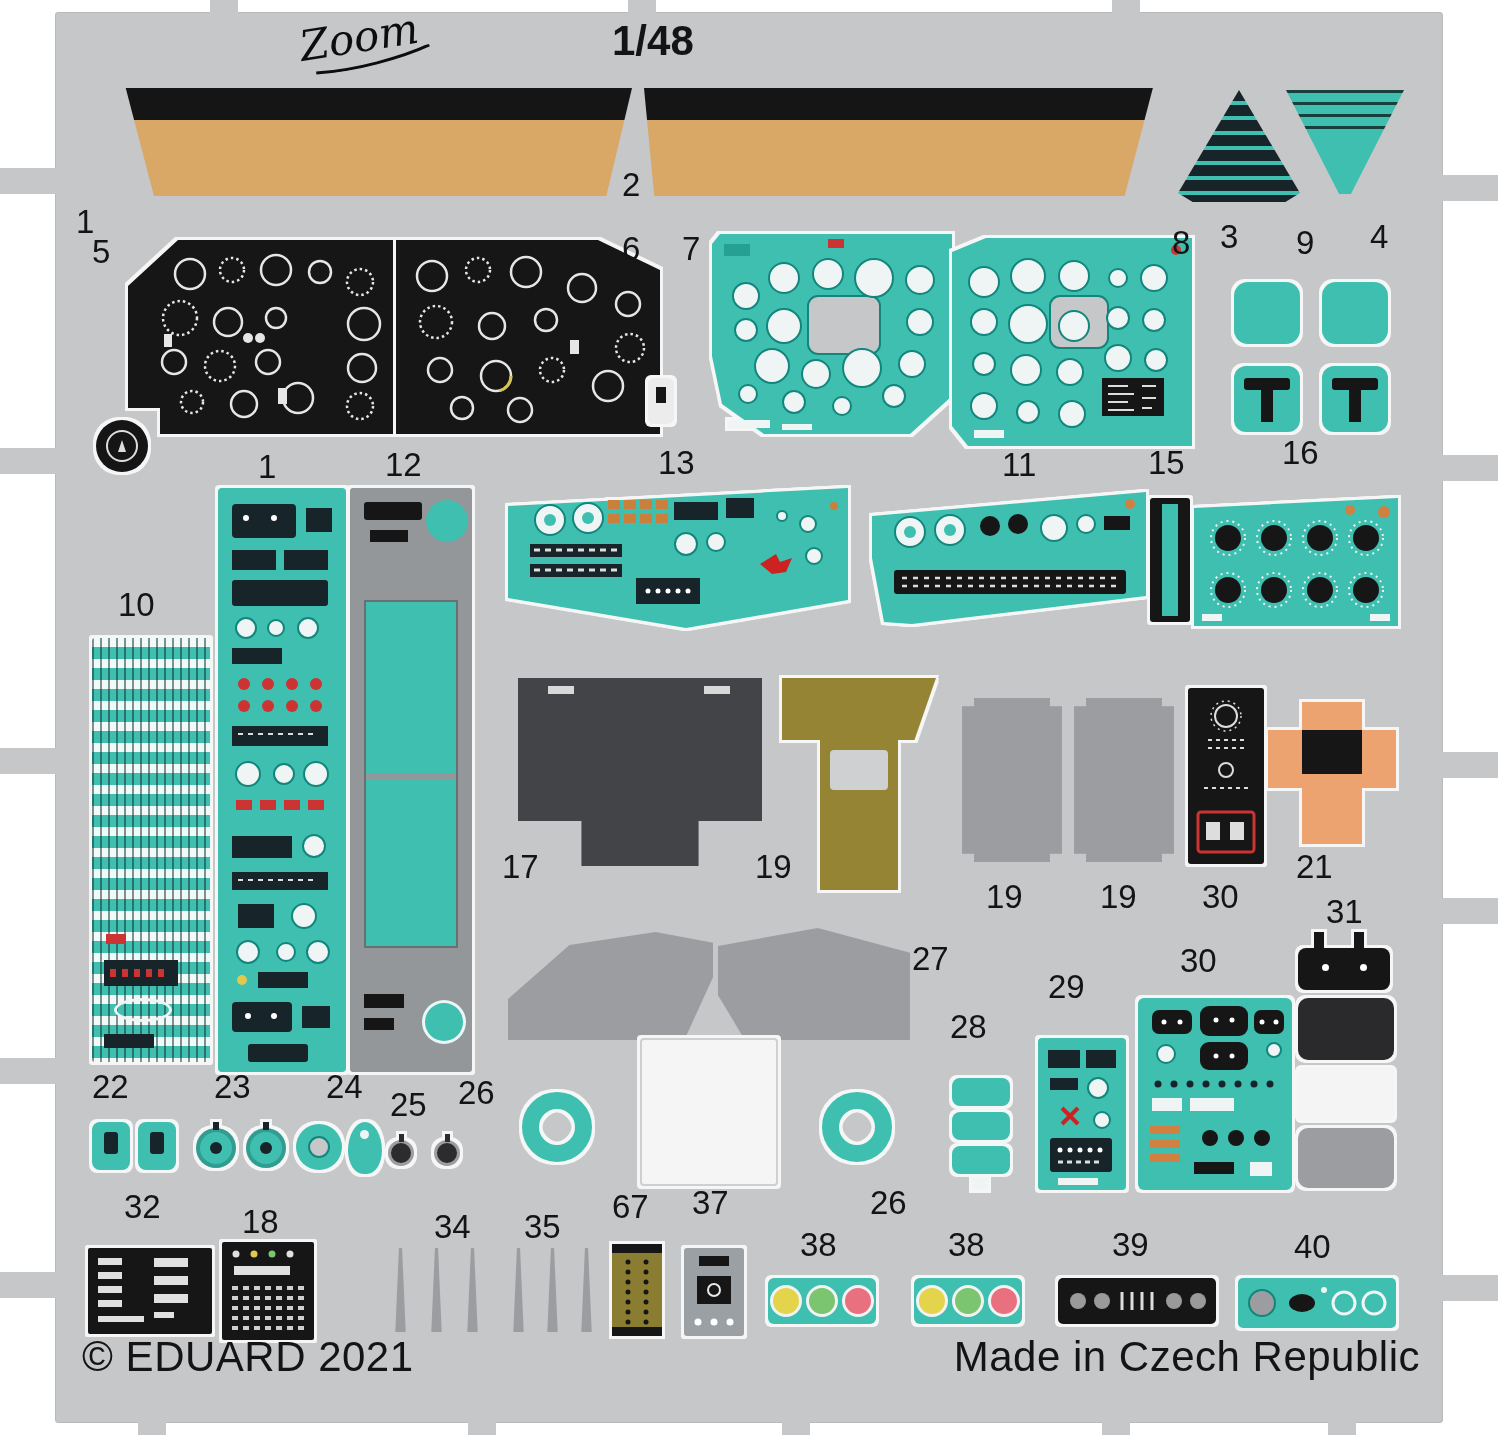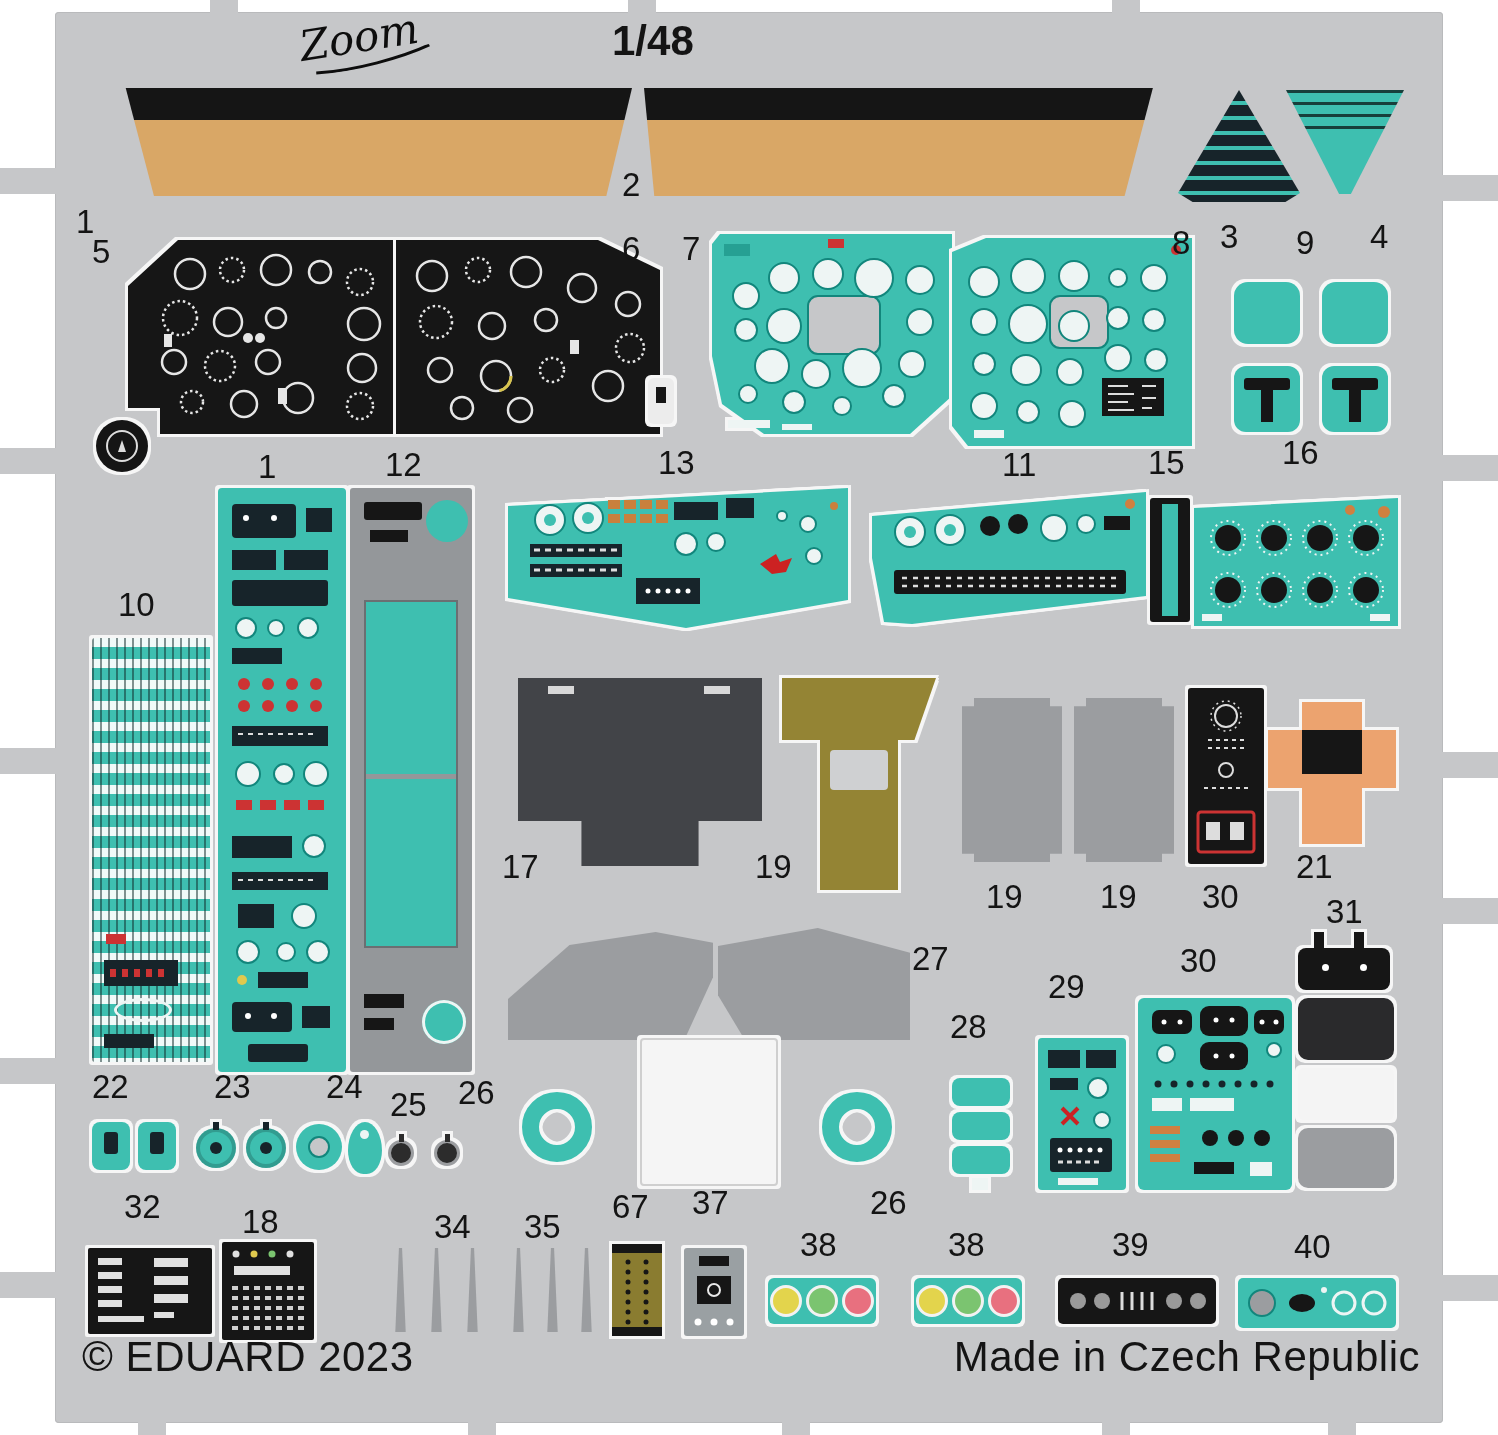--- a/index.html
+++ b/index.html
@@ -682,16 +682,16 @@
   <div class="plabel" style="left:242px;top:1205px">18</div>
   <div class="plabel" style="left:434px;top:1210px">34</div>
   <div class="plabel" style="left:524px;top:1210px">35</div>
   <div class="plabel" style="left:612px;top:1190px">67</div>
   <div class="plabel" style="left:692px;top:1186px">37</div>
   <div class="plabel" style="left:800px;top:1228px">38</div>
   <div class="plabel" style="left:948px;top:1228px">38</div>
   <div class="plabel" style="left:1112px;top:1228px">39</div>
   <div class="plabel" style="left:1294px;top:1230px">40</div>
 
-  <div class="ftr-copy">© EDUARD 2023</div>
+  <div class="ftr-copy">© EDUARD 2021</div>
   <div class="ftr-made">Made in Czech Republic</div>
 
 </div>
 
 </body></html>

